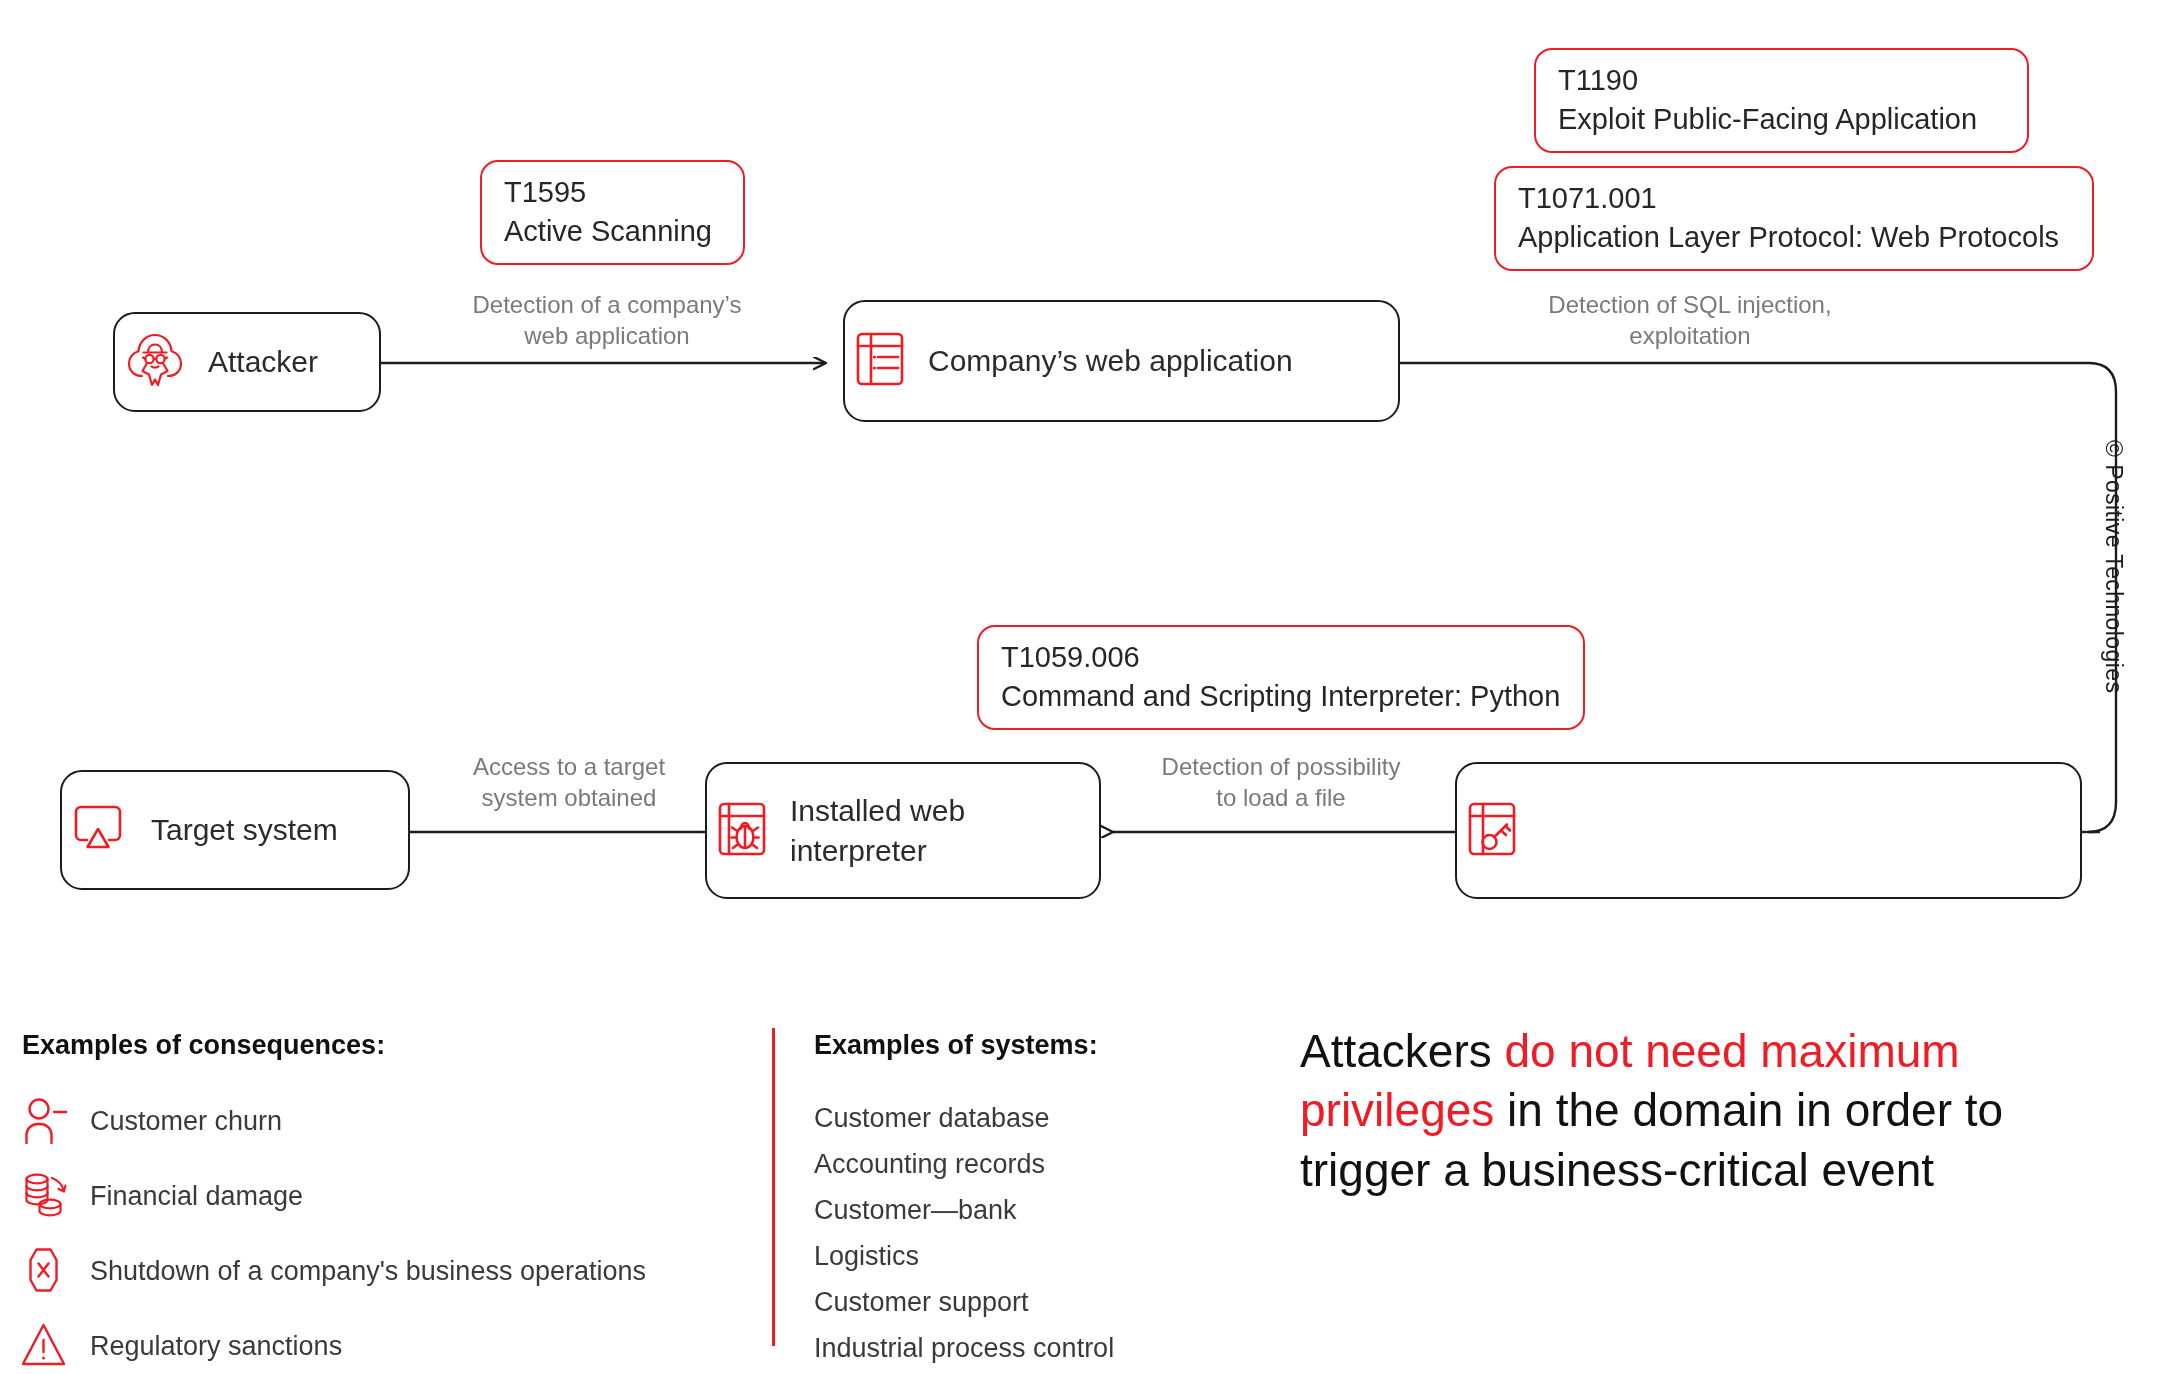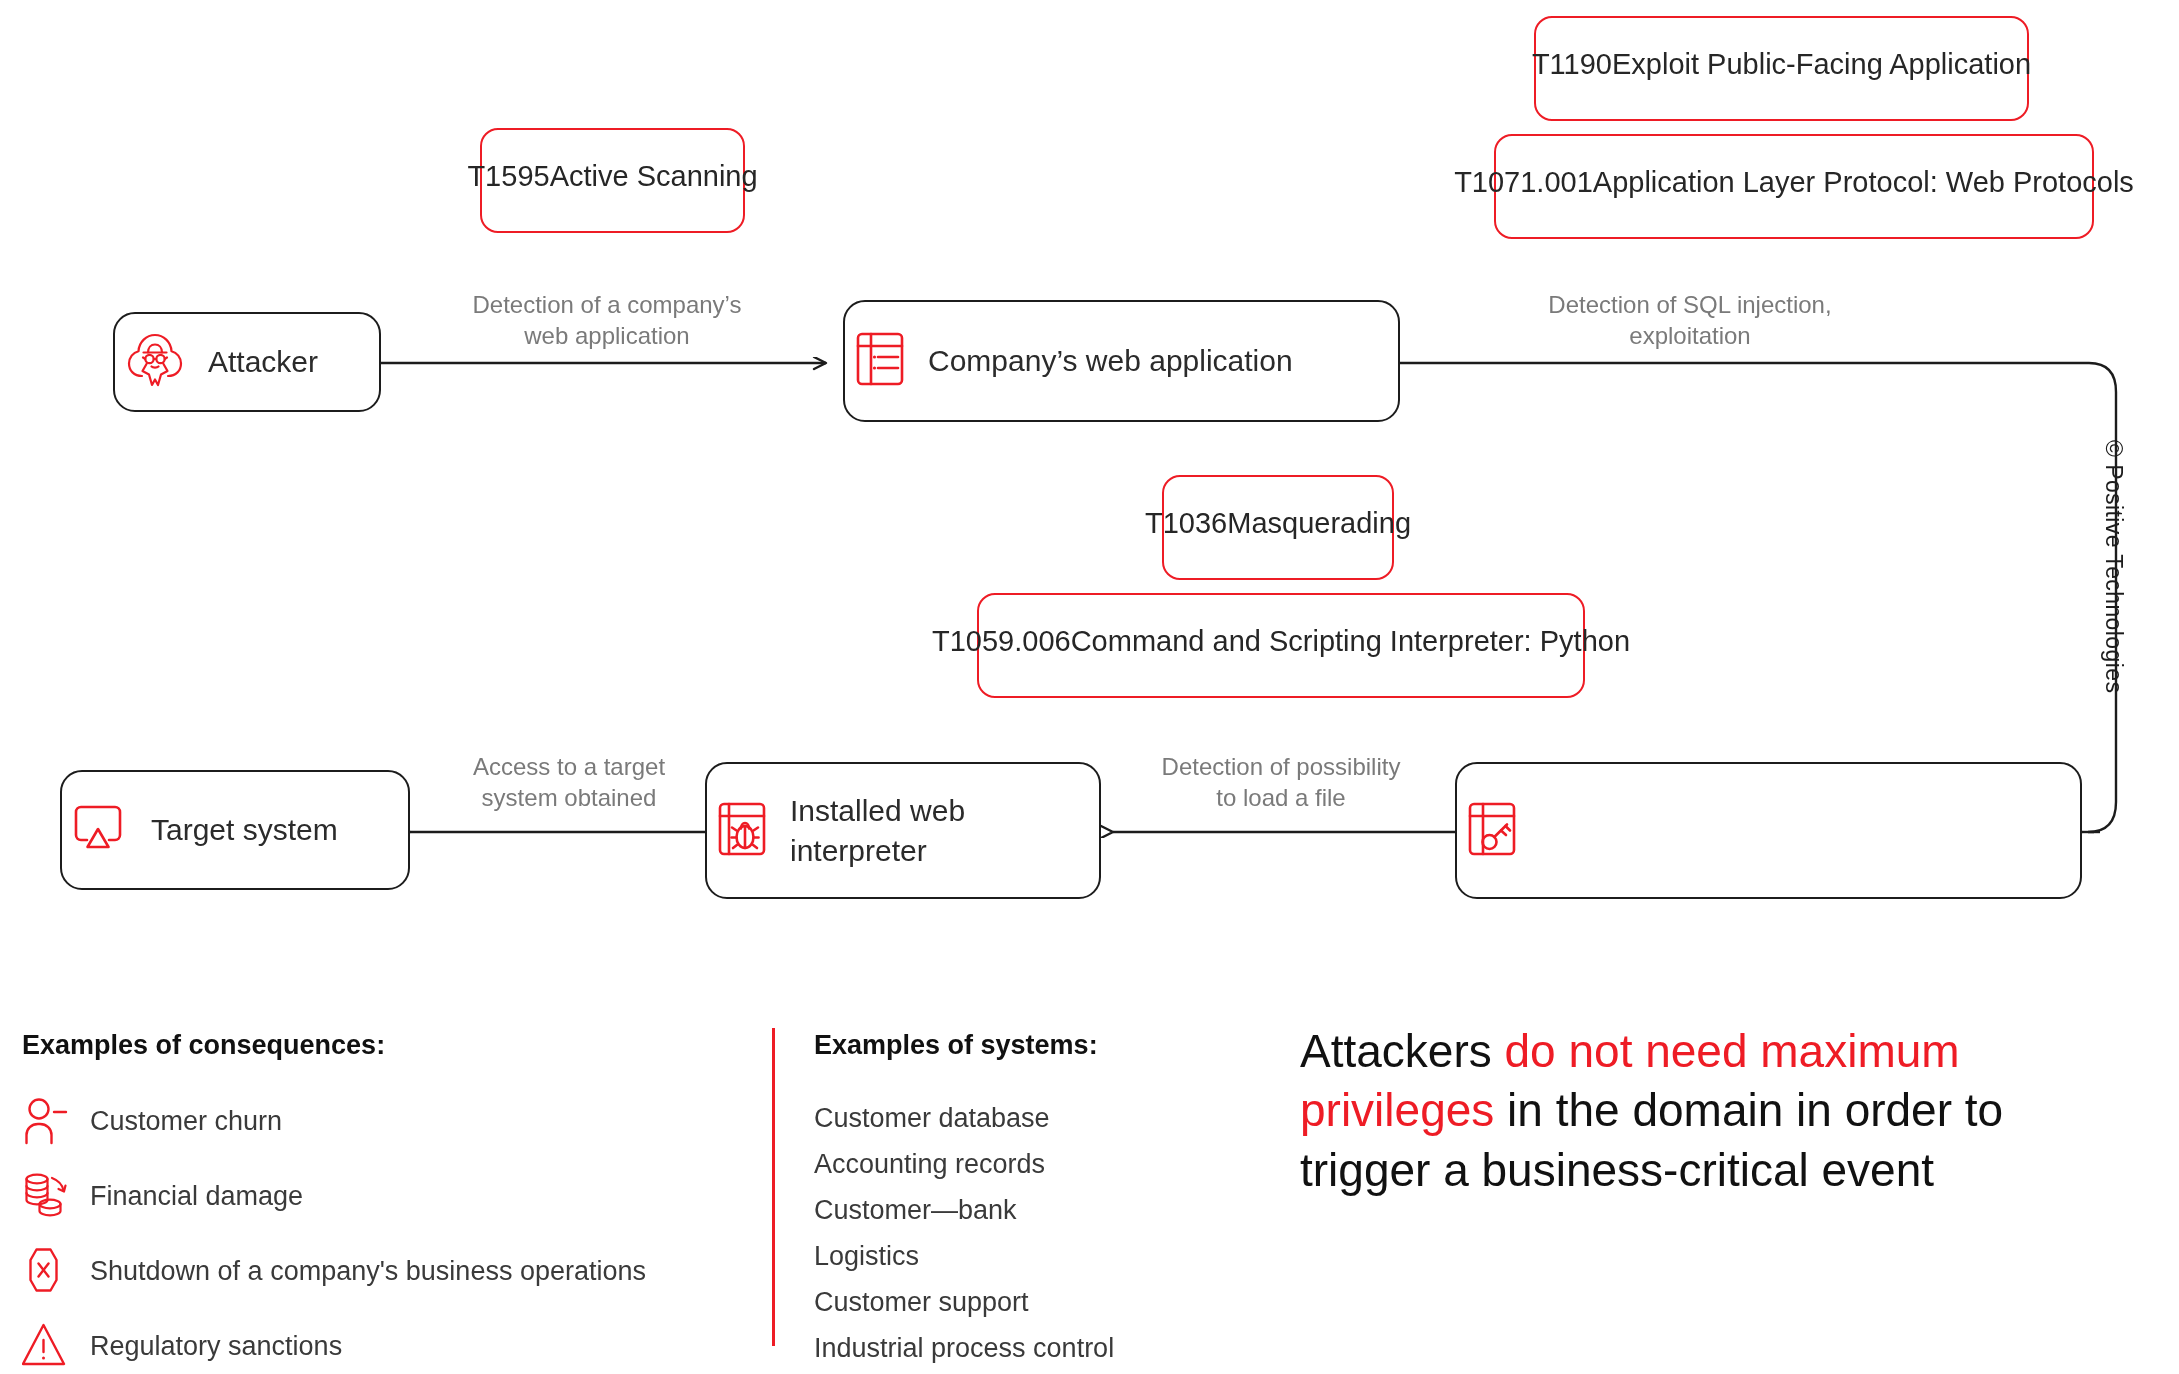--- a/index.html
+++ b/index.html
@@ -23,24 +23,25 @@
     height: 1374px;
   }
 
   
   .tcard {
     position: absolute;
     border: 2.5px solid #EE1C25;
     border-radius: 18px;
     background: #fff;
     box-sizing: border-box;
-    padding: 27px 22px 16px 22px;
+    padding: 14px 22px 16px 22px;
     display: flex;
-    flex-direction: row;
+    flex-direction: column;
     justify-content: center;
+    margin-top: 32px;
   }
   .tcard .tid {
     font-size: 29px;
     color: #262626;
     line-height: 1.32;
     white-space: nowrap;
   }
   .tcard .tname {
     font-size: 29px;
     color: #262626;
@@ -206,24 +207,20 @@
   <div class="tcard" style="left:1534px; top:16px; width:495px; height:105px;">
     <span class="tid">T1190</span>
     <span class="tname">Exploit Public-Facing Application</span>
   </div>
 
   <div class="tcard" style="left:1494px; top:134px; width:600px; height:105px;">
     <span class="tid">T1071.001</span>
     <span class="tname">Application Layer Protocol: Web Protocols</span>
   </div>
 
-  <div class="tcard" style="left:1162px; top:475px; width:232px; height:105px;">
-    <span class="tid">T1036</span>
-    <span class="tname">Masquerading</span>
-  </div>
 
   <div class="tcard" style="left:977px; top:593px; width:608px; height:105px;">
     <span class="tid">T1059.006</span>
     <span class="tname">Command and Scripting Interpreter: Python</span>
   </div>
 
   <div class="node" style="left:113px; top:312px; width:268px; height:100px;">
     <span class="nicon">
       <svg width="66" height="66" viewBox="0 0 66 66" fill="none" stroke="#EE1C25" stroke-width="2.2" stroke-linecap="round" stroke-linejoin="round">
         <path d="M20,49 C12,49 7,43.5 7,36.5 C7,30.5 11,25.5 16.5,24.2

